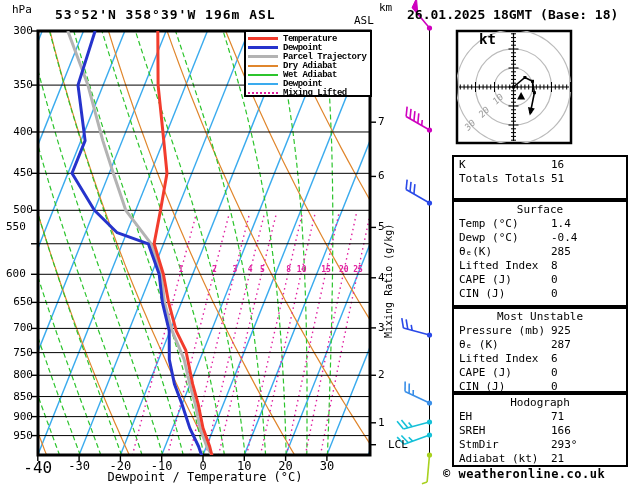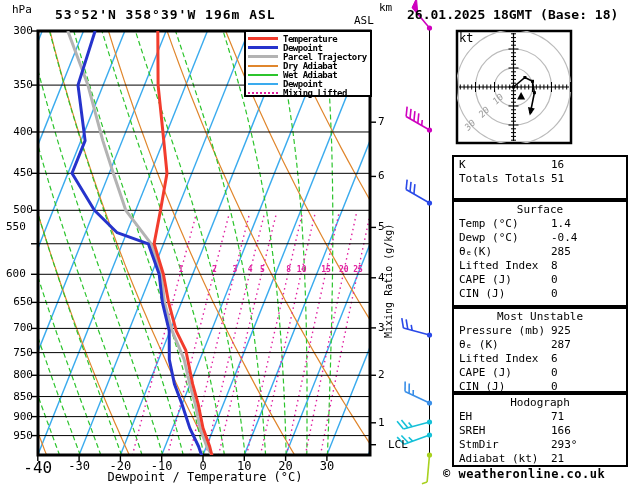--- a/index.html
+++ b/index.html
@@ -10,21 +10,21 @@
   .ptitle{font-size:13px;font-weight:bold;letter-spacing:1px;}
   .small{font-size:11px;}
   .tick-lbl{font-size:11px;}
   .mixlbl{font-size:8px;font-weight:bold;color:#e020a0;}
   .kmlbl{font-size:11px;}
   .rot{transform:rotate(-90deg);transform-origin:0 0;}
   #legend{position:absolute;left:244px;top:30px;width:128px;height:67px;border:2px solid #000;
           background:#fff;box-sizing:border-box;padding:2px 0 0 2px;}
   .leg-row{display:flex;align-items:center;height:9px;}
   .leg-swatch{width:30px;margin-right:5px;flex:0 0 30px;}
-  .leg-label{font-size:9px;font-weight:bold;letter-spacing:-0.5px;}
+  .leg-label{font-size:9px;font-weight:bold;letter-spacing:-0.5px;font-family:Liberation Mono, monospace;}
   #tables{position:absolute;left:452px;top:155px;width:176px;}
   .tbox{border:2px solid #000;box-sizing:border-box;background:#fff;padding:1px 0;}
   .trow{position:relative;height:14px;font-size:11px;line-height:14px;padding-left:5px;}
   .trow .val{position:absolute;left:97px;top:0;}
   .thead{height:14px;font-size:11px;line-height:14px;text-align:center;}
   .ringlbl{font-size:9px;color:#999;transform:rotate(-45deg);font-style:italic;}
   #copyright{font-size:12px;font-weight:bold;letter-spacing:0.5px;}
 </style>
 </head>
 <body>
@@ -320,21 +320,21 @@
         <div class="leg-swatch" style="border-top: 2px dotted rgb(224, 32, 160);"></div>
         <span class="leg-label">Mixing Lifted</span>
       </div>
     </div>
 
   <div class="lbl" style="left:85px;top:471px;width:240px;text-align:center;font-size:12px;">Dewpoint / Temperature (°C)</div>
 
   <div class="lbl rot" style="left:384px;top:338px;font-size:10px;">Mixing Ratio (g/kg)</div>
   <div class="lbl kmlbl" style="left:388px;top:439px;">LCL</div>
 
-  <div class="lbl" style="left:459px;top:32px;font-size:12px;font-weight:normal;">kt</div>
+  <div class="lbl" style="left:459px;top:32px;font-size:14px;font-weight:bold;padding-left:20px;">kt</div>
   <div class="lbl ringlbl" style="left:493px;top:95px;">10</div>
   <div class="lbl ringlbl" style="left:479px;top:108px;">20</div>
   <div class="lbl ringlbl" style="left:465px;top:121px;">30</div>
 
   <div id="tables">
       <div class="tbox" style="height: 45px;">
         <div class="trow"><span>K</span><span class="val">16</span></div>
         <div class="trow"><span>Totals Totals</span><span class="val">51</span></div>
       </div>
       <div class="tbox" style="height: 107px;">

